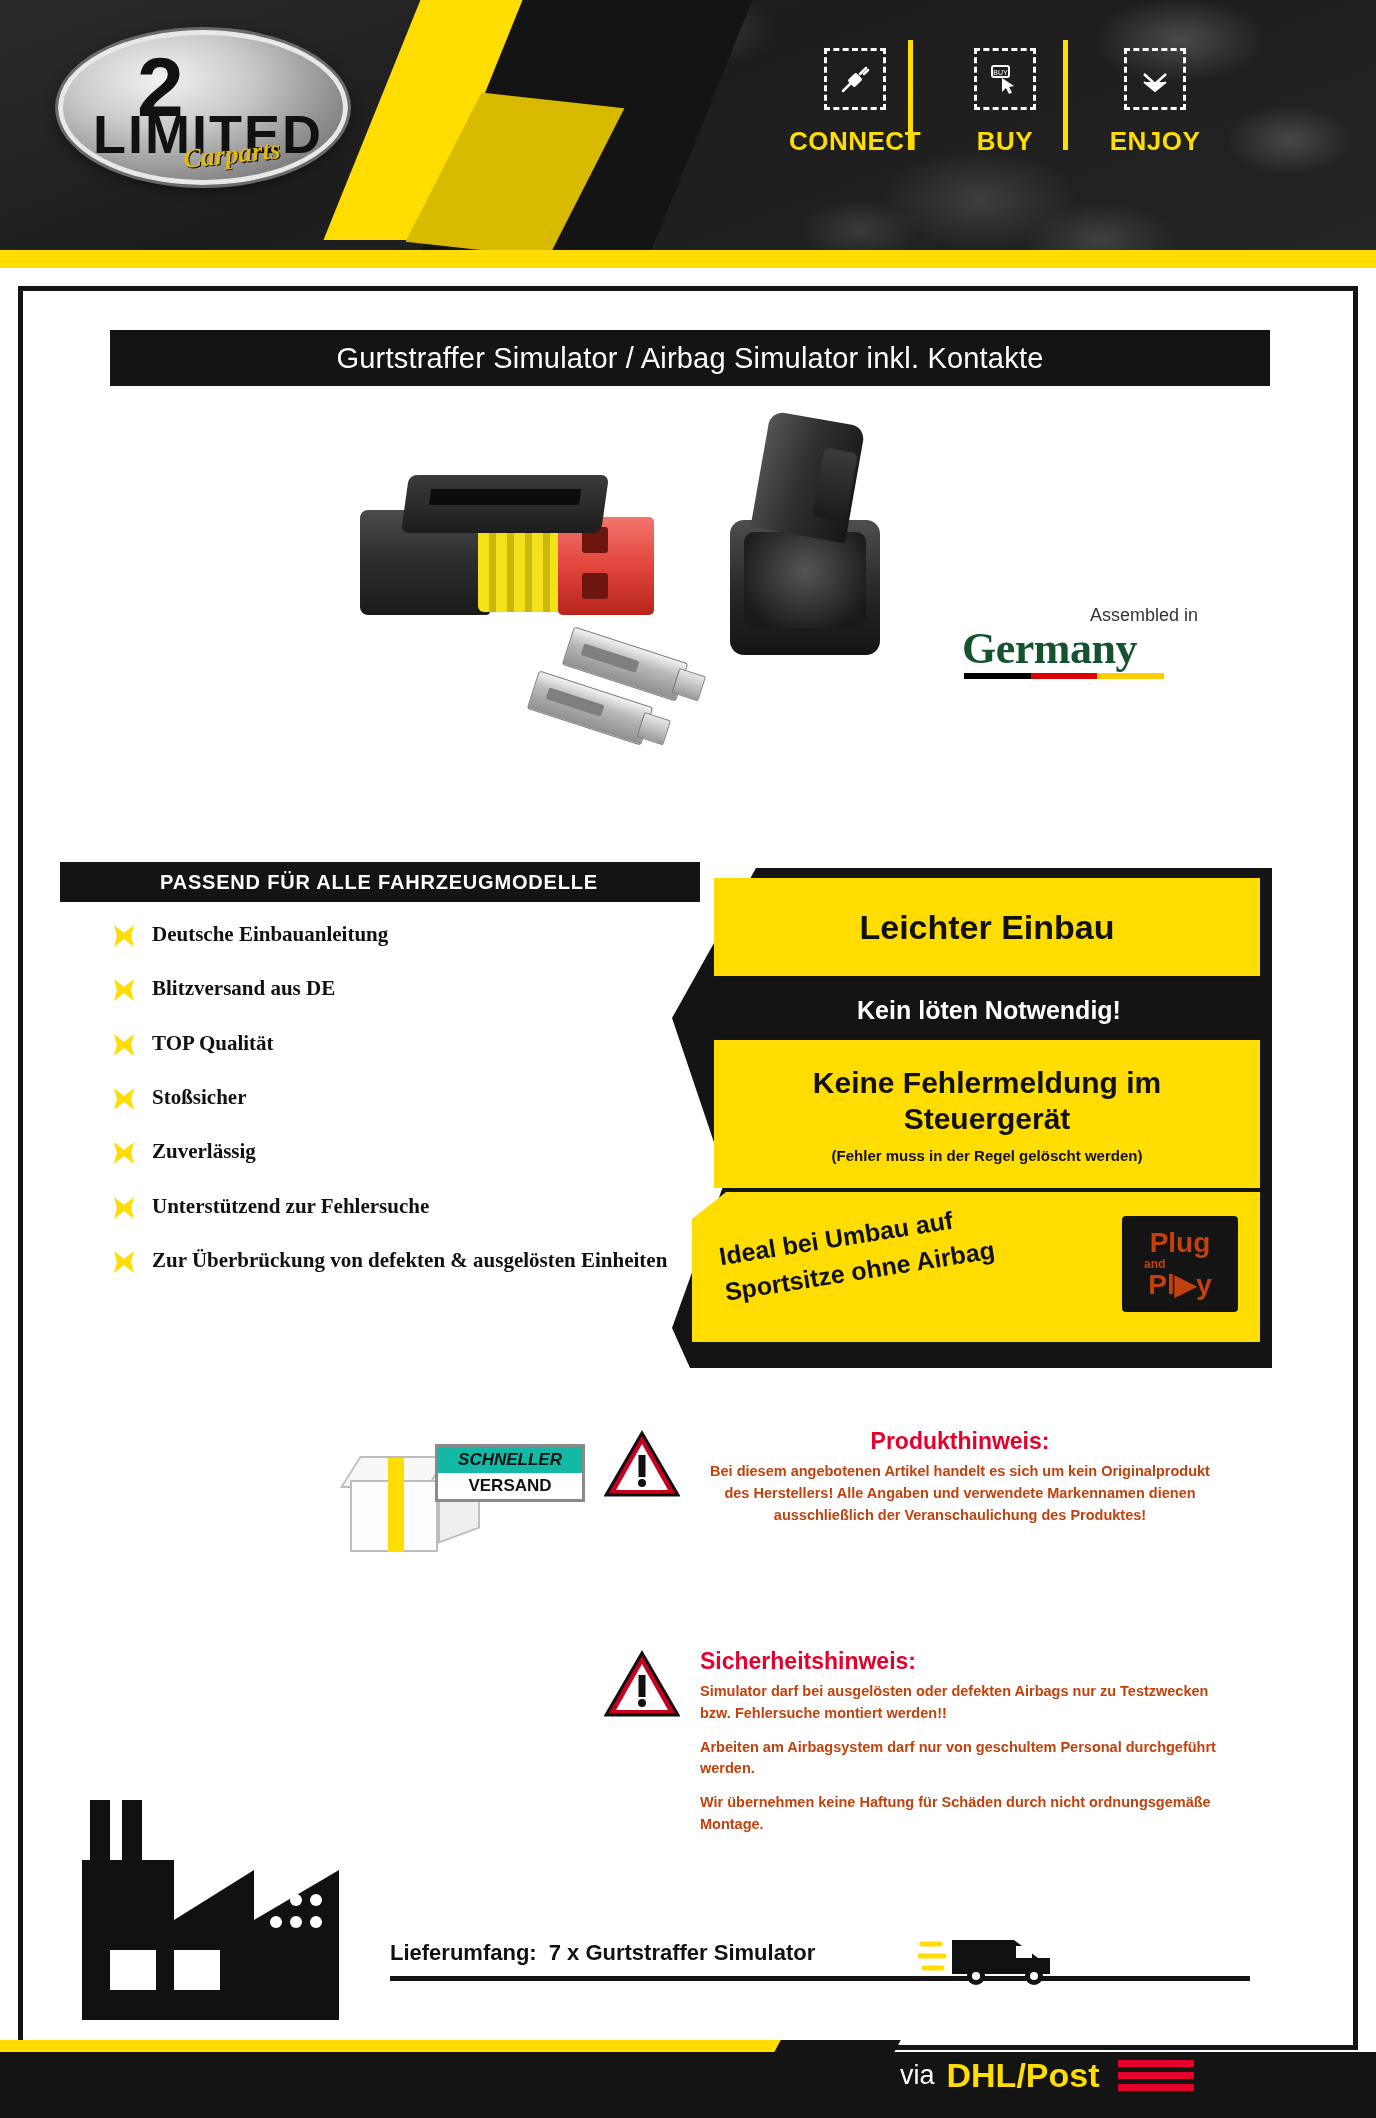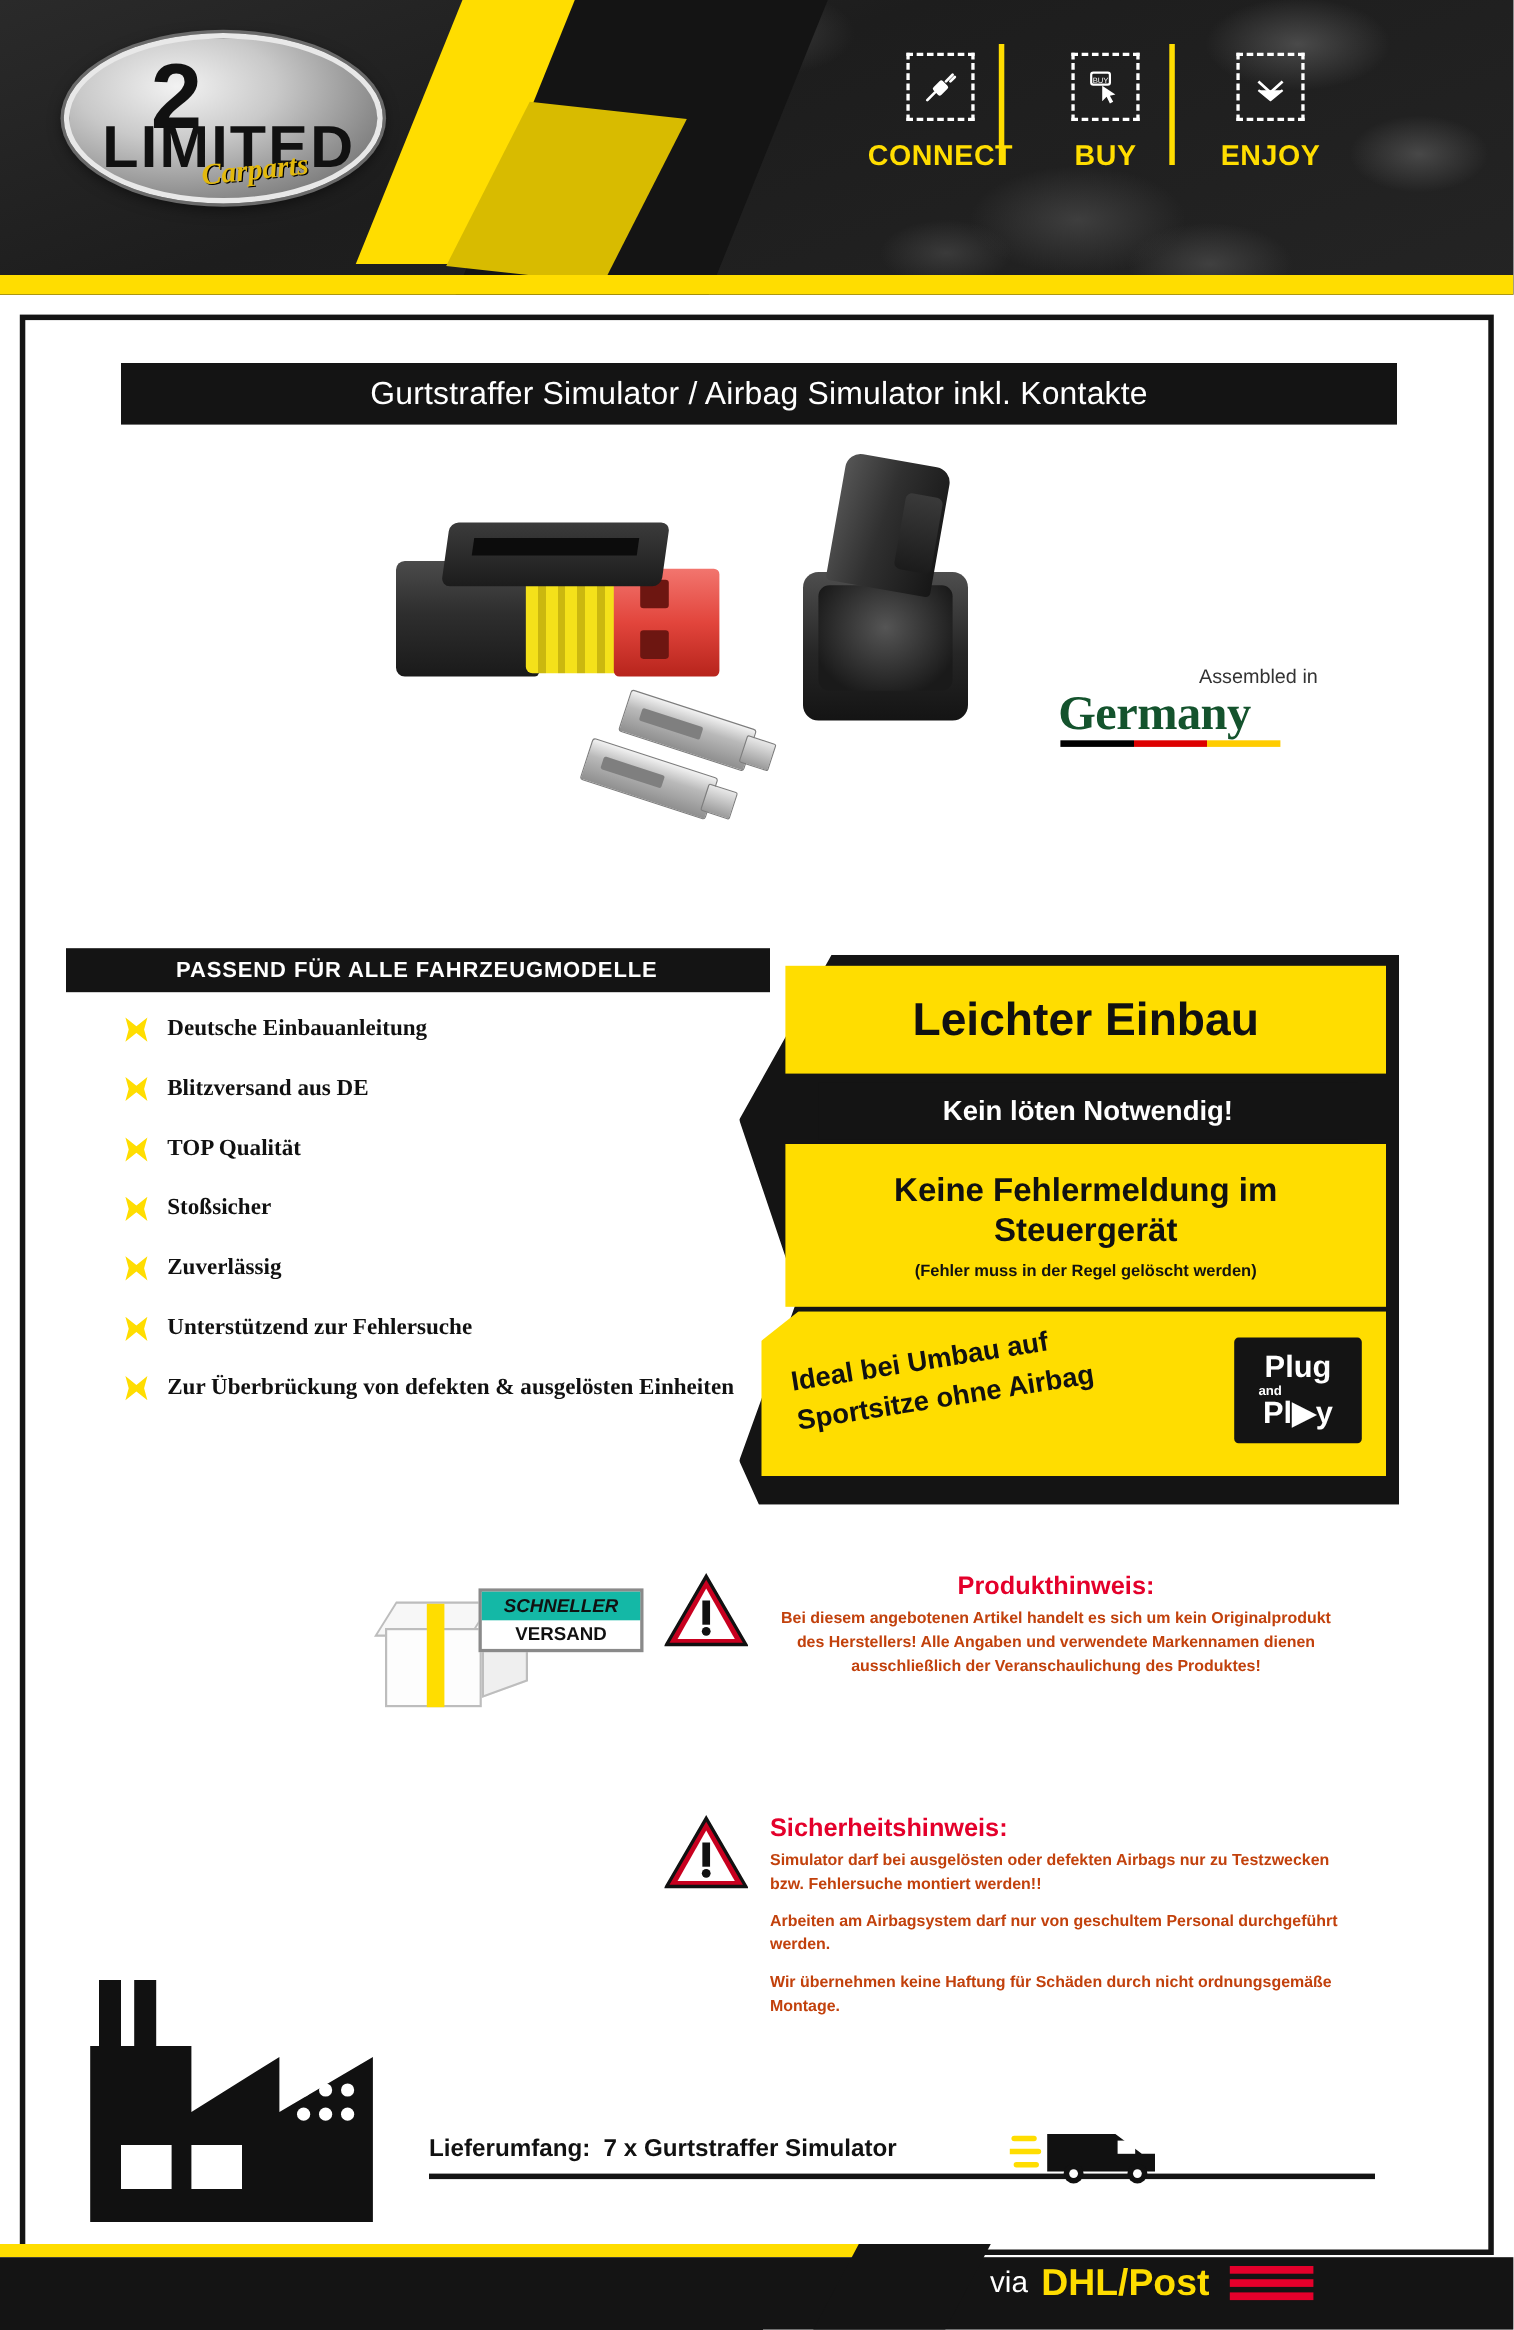--- a/index.html
+++ b/index.html
@@ -319,21 +319,21 @@
     background: #141414;
     clip-path: polygon(14% 0, 100% 0, 100% 100%, 3% 100%, 0 92%, 9% 62%, 0 30%);
   }
   .callout-yellow-top {
     position: absolute; left: 42px; top: 10px;
     width: 546px; height: 98px;
     background: #ffdd00;
     display: flex; align-items: center; justify-content: center;
   }
   .callout-title {
-    font-size: 42px; font-weight: bold; color: #111;
+    font-size: 34px; font-weight: bold; color: #111;
   }
   .callout-sub {
     position: absolute; left: 72px; top: 116px;
     width: 490px; height: 52px;
     background: #141414;
     display: flex; align-items: center; justify-content: center;
     color: #fff; font-size: 25px; font-weight: bold;
   }
   .callout-yellow-mid {
     position: absolute; left: 42px; top: 172px;
@@ -362,21 +362,21 @@
     transform: rotate(-9deg);
     font-size: 25px; font-weight: bold; color: #111;
     line-height: 1.45;
     text-align: left;
   }
   .plug-play {
     position: absolute; left: 450px; top: 348px;
     width: 116px; height: 96px;
     background: #141414;
     border-radius: 4px;
-    color: #ffffff;
+    color: #c2410c;
     display: flex; flex-direction: column; align-items: center; justify-content: center;
     line-height: 1;
   }
   .pp-plug { font-size: 28px; font-weight: bold; }
   .pp-and { font-size: 12px; font-weight: bold; margin: 1px 0 1px 22px; align-self: flex-start; }
   .pp-play { font-size: 28px; font-weight: bold; }
 
   
   .ship-graphic {
     position: absolute; left: 330px; top: 1438px;

